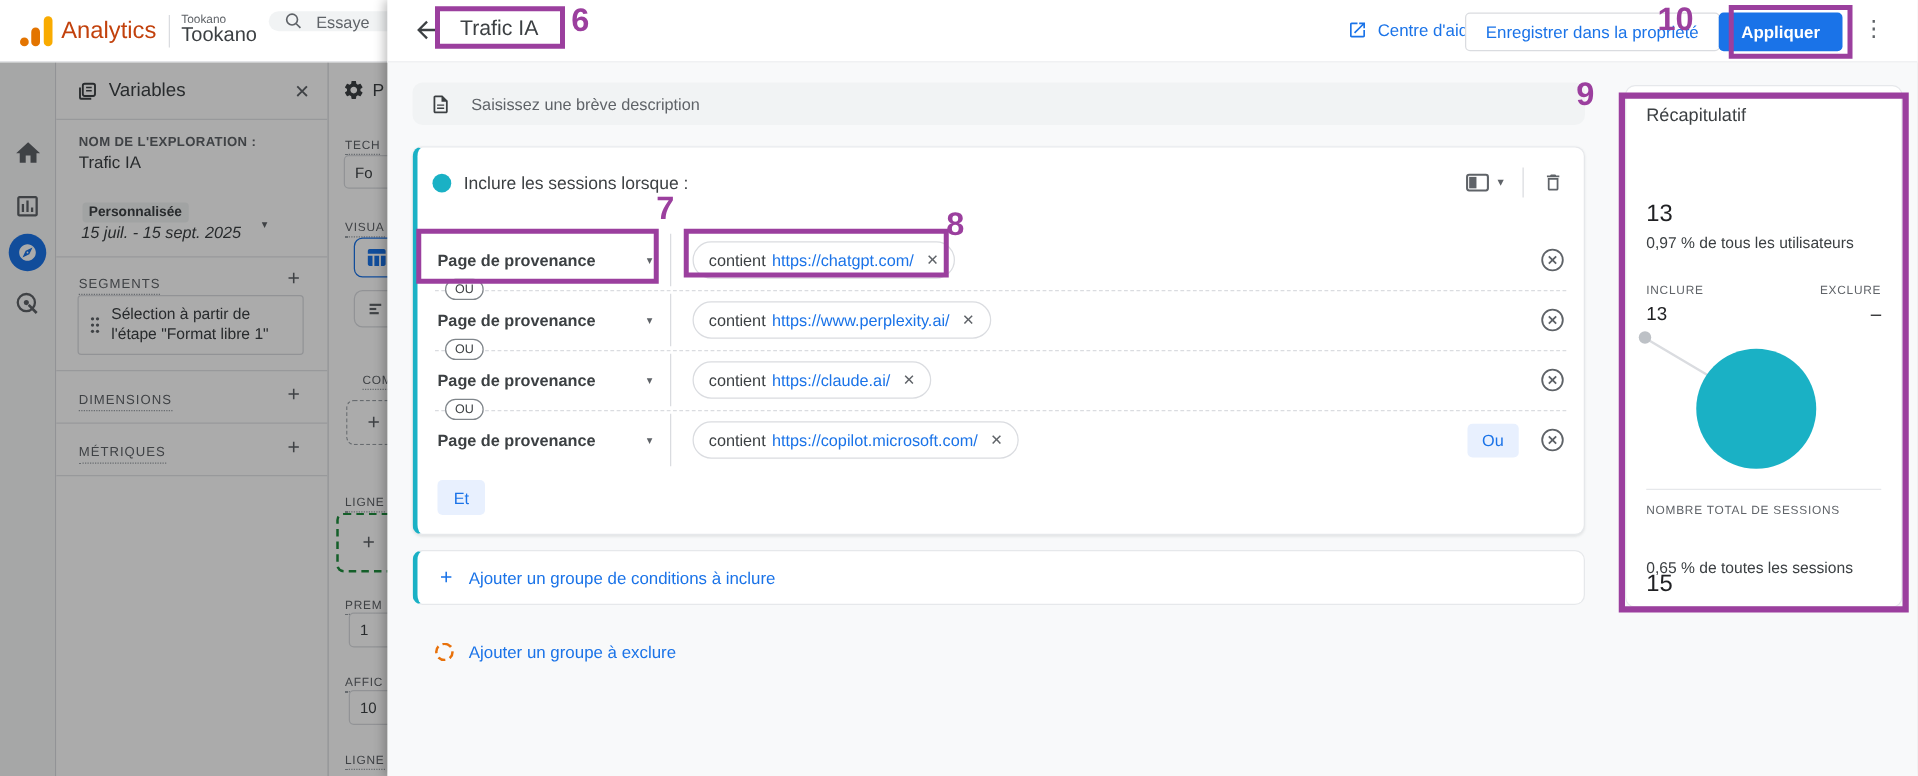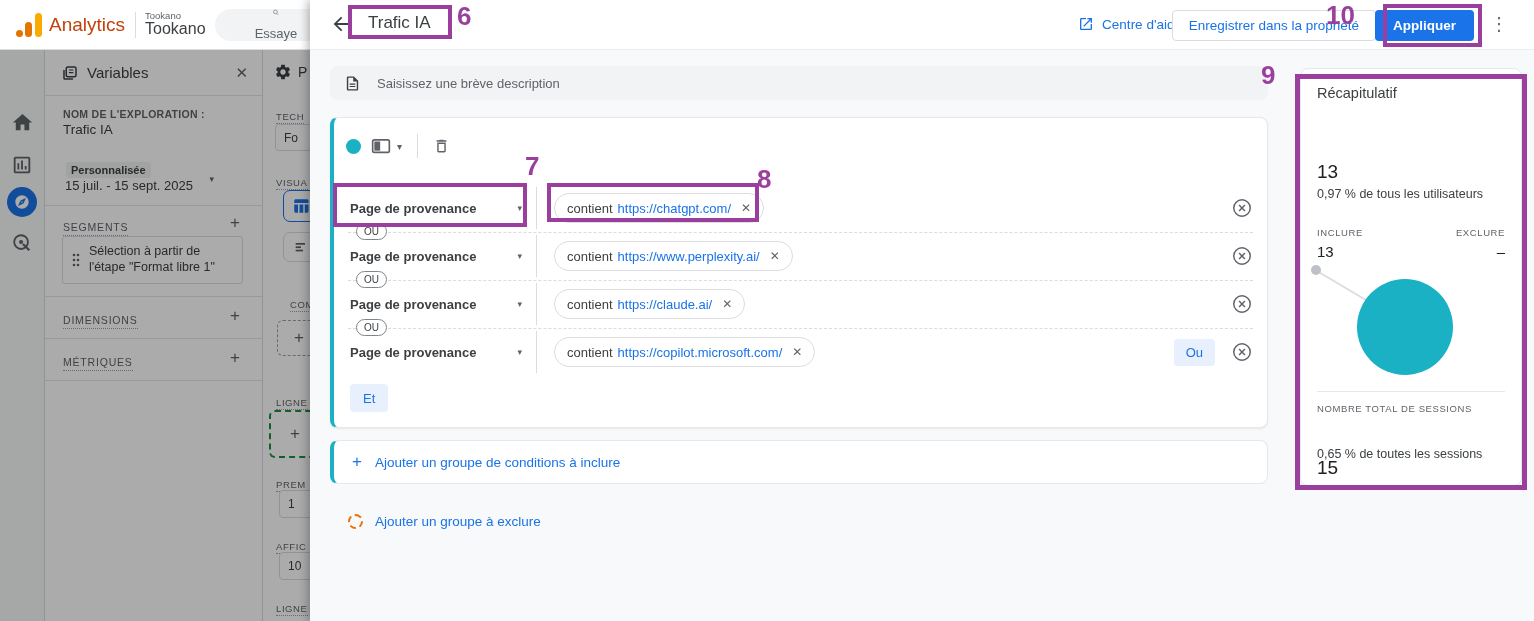--- a/index.html
+++ b/index.html
@@ -11,21 +11,21 @@
   #ga-header { left:0; top:0; width:310px; height:50px; background:#fff; border-bottom:1px solid #dadce0; z-index:1; display:flex; align-items:center; }
   .ga-logo { width:26px; height:24px; position:relative; margin-left:16px; }
   .ga-logo .bar-tall { position:absolute; right:0; top:0; width:7px; height:24px; border-radius:4px; background:#f9ab00; }
   .ga-logo .bar-mid { position:absolute; left:9px; top:9px; width:7px; height:15px; border-radius:4px; background:#e37400; }
   .ga-logo .dot { position:absolute; left:0; bottom:0; width:7px; height:7px; border-radius:50%; background:#e37400; }
   .app-name { font-size:19px; color:#c2410c; margin-left:7px; }
   .hdr-div { width:1px; height:26px; background:#dadce0; margin:0 9px 0 10px; }
   .org-stack { display:flex; flex-direction:column; line-height:1.05; }
   .org-small { font-size:9.5px; color:#5f6368; }
   .org-large { font-size:16px; color:#3c4043; }
-  .search-pill { position:absolute; left:215px; top:9px; width:110px; height:32px; background:#f1f3f4; border-radius:16px; display:flex; align-items:center; padding-left:12px; gap:10px;flex-direction:column; }
+  .search-pill { position:absolute; left:215px; top:9px; width:110px; height:16px; background:#f1f3f4; border-radius:16px; display:flex; align-items:center; padding-left:12px; gap:10px; }
   .search-pill span { font-size:13px; color:#5f6368; }
 
   #left-rail { left:0; top:50px; width:45px; height:571px; background:#f8f9fa; border-right:1px solid #dadce0; z-index:1; }
   .rail-ic { position:absolute; left:11px; }
   .explore-circle { position:absolute; left:7px; top:137px; width:30px; height:30px; border-radius:50%; background:#1a73e8; display:flex; align-items:center; justify-content:center; }
 
   #vars-panel { left:45px; top:50px; width:217px; height:571px; background:#fff; z-index:1; }
   .vp-header { position:absolute; top:0; left:0; right:0; height:46px; border-bottom:1px solid #e3e5e8; display:flex; align-items:center; padding:0 14px 0 16px; gap:8px; }
   .vp-title { font-size:15px; color:#3c4043; flex:1; }
   .x-close { font-size:15px; color:#5f6368; }
@@ -148,21 +148,21 @@
         <rect x="7" y="4" width="13" height="13" rx="2" fill="none" stroke="#3c4043" stroke-width="2"></rect>
         <path d="M4 8v11a1 1 0 001 1h11" fill="none" stroke="#3c4043" stroke-width="2"></path>
         <path d="M10.5 8h6M10.5 11.5h6" stroke="#3c4043" stroke-width="1.6"></path>
       </svg>
     <span class="vp-title">Variables</span>
     <span class="x-close">✕</span>
   </div>
   <div class="abs lbl-tiny" style="left:18px; top:58px; font-weight:bold;">NOM DE L'EXPLORATION :</div>
   <div class="abs" style="left:18px; top:72px; font-size:13.5px; color:#3c4043;">Trafic IA</div>
   <div class="abs" style="left:21px; top:110px;"><span class="chip">Personnalisée</span></div>
-  <div class="abs" style="left:20px; top:128px; font-size:13px; color:#3c4043;">15 juil. - 15 sept. 2025</div>
+  <div class="abs" style="left:20px; top:128px; font-size:13px; color:#3c4043;font-style:italic;">15 juil. - 15 sept. 2025</div>
   <div class="abs" style="right:48px; top:124px; font-size:9px; color:#5f6368;">▾</div>
   <div class="vp-div" style="top:155px;"></div>
   <div class="abs" style="left:18px; top:167px;"><span class="sec-lbl">SEGMENTS</span></div>
   <div class="abs plus" style="right:22px; top:163px;">+</div>
   <div class="seg-card">
     <svg width="10" height="16" viewBox="0 0 10 16">
         <g fill="#5f6368">
           <circle cx="3" cy="3" r="1.3"></circle>
           <circle cx="7" cy="3" r="1.3"></circle>
           <circle cx="3" cy="8" r="1.3"></circle>
@@ -256,20 +256,21 @@
   <div class="desc-bar">
     <svg width="17" height="17" viewBox="0 0 24 24">
         <path d="M14 2H6c-1.1 0-2 .9-2 2v16c0 1.1.9 2 2 2h12c1.1 0 2-.9 2-2V8l-6-6zm4 18H6V4h7v5h5v11zM8 12h8v1.6H8zm0 3.5h8v1.6H8z" fill="#3c4043"></path>
       </svg>
     <span>Saisissez une brève description</span>
   </div>
 
   <div class="inc-card">
     <div class="inc-head">
       <div class="teal-dot"></div>
+      <span class="inc-title">Inclure les sessions lorsque :</span>
       <svg width="20" height="17" viewBox="0 0 24 20">
           <rect x="2" y="2" width="20" height="15" rx="2" fill="none" stroke="#5f6368" stroke-width="2"></rect>
           <rect x="4" y="4" width="7" height="11" fill="#5f6368"></rect>
         </svg>
       <span class="head-caret">▾</span>
       <div class="head-vdiv"></div>
       <svg width="17" height="18" viewBox="0 0 24 24">
           <path d="M16 9v10H8V9h8m-1.5-6h-5l-1 1H5v2h14V4h-3.5l-1-1zM18 7H6v12c0 1.1.9 2 2 2h8c1.1 0 2-.9 2-2V7z" fill="#5f6368"></path>
         </svg>
     </div>

